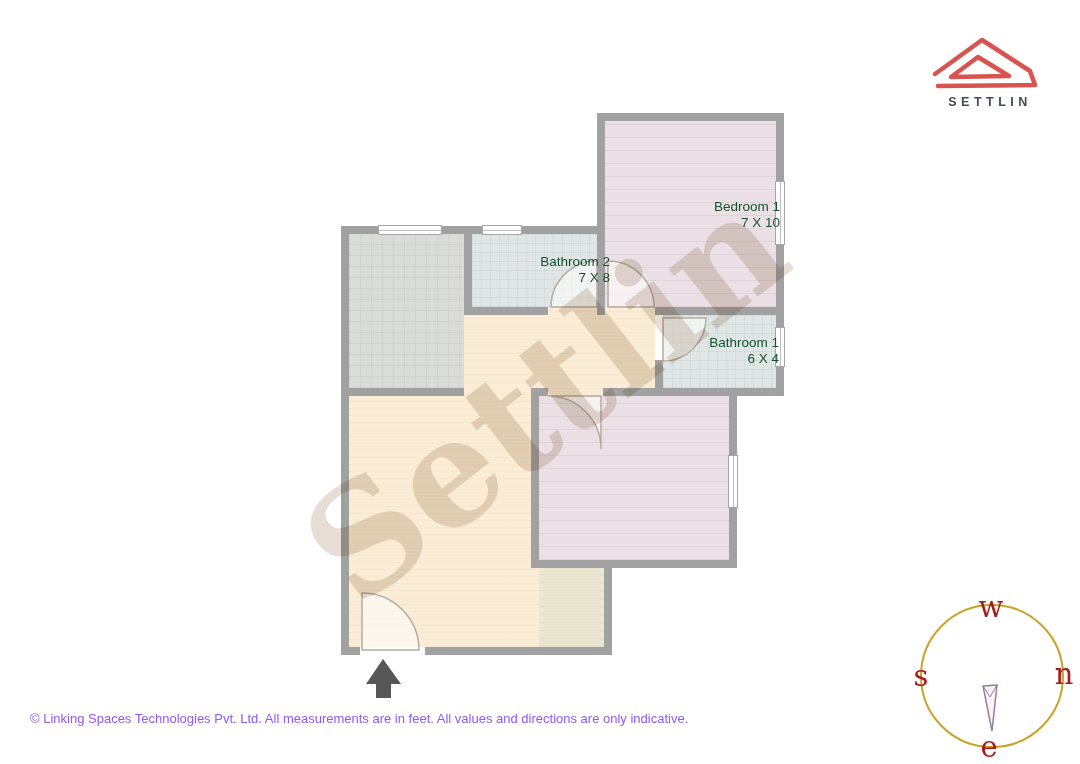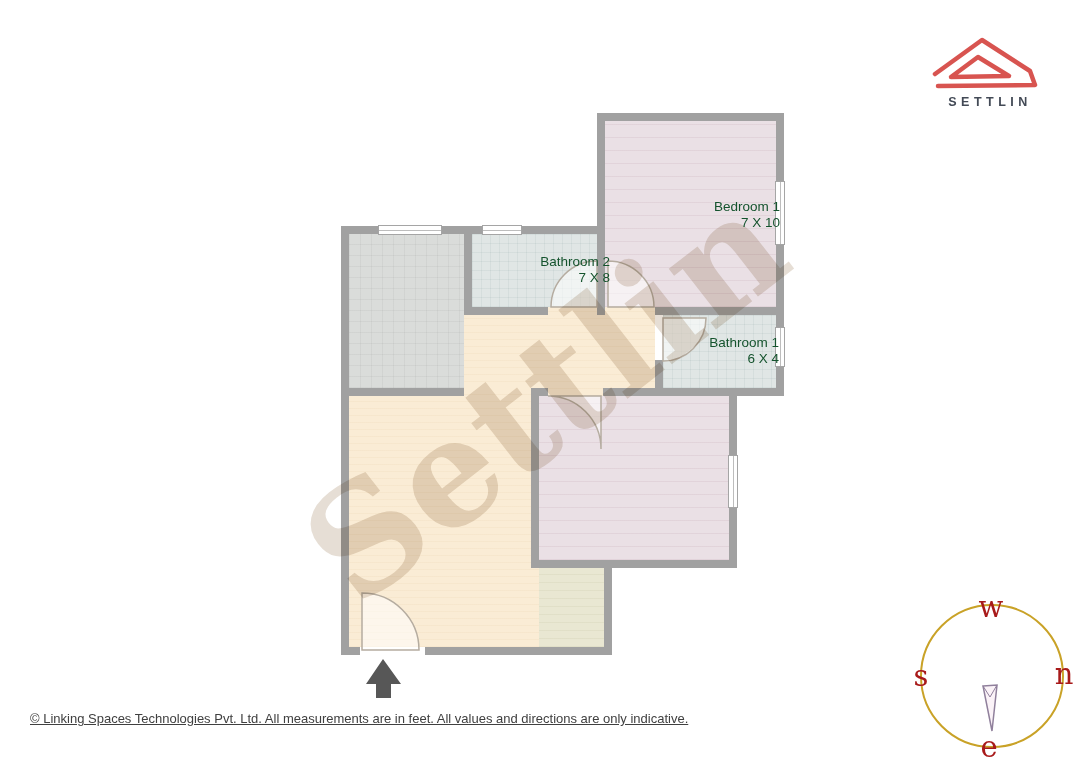--- a/index.html
+++ b/index.html
@@ -31,21 +31,21 @@
   .room-label span{display:block;}
   
   #watermark{position:absolute;left:255px;top:322px;width:580px;height:150px;
     font-family:"DejaVu Serif",serif;font-weight:bold;font-size:148px;line-height:150px;
     color:#9a7a55;opacity:.25;mix-blend-mode:multiply;transform:rotate(-38deg);
     text-align:center;z-index:8;pointer-events:none;white-space:nowrap;}
   
   #logo-text{position:absolute;left:938px;top:95px;width:104px;text-align:center;
     font-size:12.5px;font-weight:bold;letter-spacing:4.5px;color:#434a56;}
   
-  #footer{position:absolute;left:30px;top:711px;font-size:13px;color:#404040;text-decoration:underline;}
+  #footer{position:absolute;left:30px;top:711px;font-size:13px;color:#8b5cf6;}
   
   .compass-letter{font-family:"DejaVu Serif",serif;font-size:29px;fill:#a81a1a;}
   svg{position:absolute;overflow:visible;}
 </style>
 </head>
 <body>
 
 <div id="stage">
 
   <div class="fill fill-kitchen" style="left:349px;top:234px;width:115px;height:154px;"></div>

